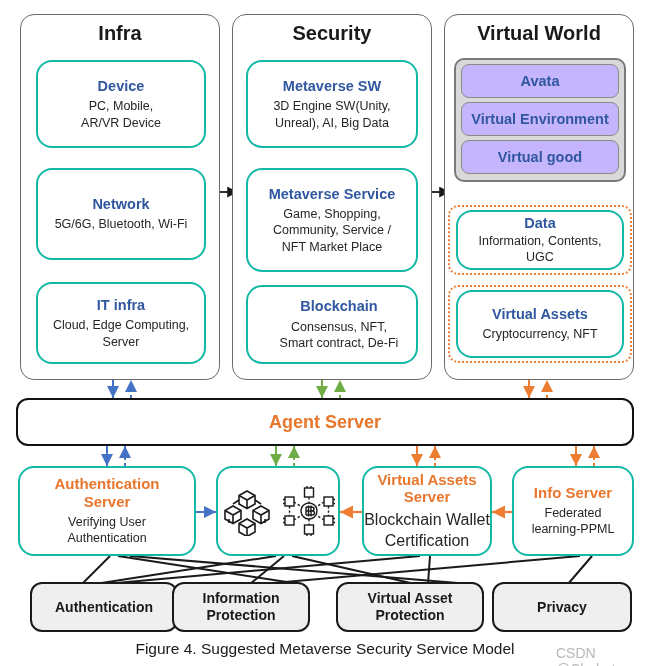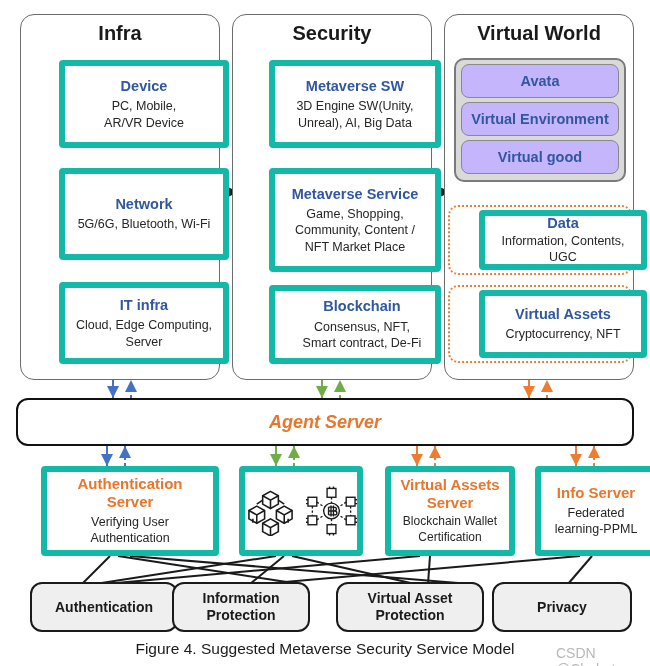--- a/index.html
+++ b/index.html
@@ -4,23 +4,23 @@
 <style>
   html,body{margin:0;padding:0;background:#fff;}
   body{width:650px;height:666px;position:relative;
        font-family:"Liberation Sans","DejaVu Sans",sans-serif;
        -webkit-font-smoothing:antialiased;overflow:hidden;}
   .stage{position:absolute;left:0;top:0;width:650px;height:666px;}
   svg.lines{position:absolute;left:0;top:0;width:650px;height:666px;pointer-events:none;}
 
   
   .box{position:absolute;box-sizing:border-box;background:#fff;
-       border:6px solid #14b8a6;border-radius:4px;
+       border:2px solid #14b8a6;border-radius:16px;
        display:flex;flex-direction:column;align-items:center;justify-content:center;
-       text-align:center;margin-left:23px;}
+       text-align:center;}
   .col{position:absolute;box-sizing:border-box;background:#fff;
        border:1.5px solid #6b6b6b;border-radius:14px;}
   .col-title{position:absolute;width:100%;text-align:center;
        font-size:20px;font-weight:bold;color:#1a1a1a;}
 
   .h-blue{color:#30579f;font-weight:bold;font-size:14.5px;line-height:1.25;}
   .h-orange{color:#e8762c;font-weight:bold;font-size:15px;line-height:1.18;}
   .sub{color:#262626;font-size:12.5px;line-height:1.32;margin-top:3px;}
   .sub2{color:#262626;font-size:12.5px;line-height:1.32;}
 
@@ -32,21 +32,21 @@
        display:flex;align-items:center;justify-content:center;}
 
   
   .dotted{position:absolute;box-sizing:border-box;
        border:2.5px dotted #ed7d31;border-radius:10px;}
 
   
   .agent{position:absolute;box-sizing:border-box;background:#fff;
        border:2.5px solid #111;border-radius:12px;
        display:flex;align-items:center;justify-content:center;}
-  .agent-label{color:#e8762c;font-weight:bold;font-size:18px;font-style:italic;}
+  .agent-label{color:#e8762c;font-weight:bold;font-size:18px;}
 
   
   .gbox{position:absolute;box-sizing:border-box;background:#efefef;
        border:2px solid #1a1a1a;border-radius:12px;
        display:flex;align-items:center;justify-content:center;text-align:center;
        font-size:14px;font-weight:bold;color:#1a1a1a;line-height:1.2;}
 
   .caption{position:absolute;text-align:center;font-size:15.5px;color:#1a1a1a;}
   .watermark{position:absolute;font-size:14px;color:#b8b8b8;}
 </style>
@@ -150,21 +150,21 @@
 
   <div class="box" style="left:246px;top:60px;width:172px;height:88px;">
     <div class="h-blue">Metaverse SW</div>
     <div class="sub" style="white-space:pre-line;">3D Engine SW(Unity,
 Unreal), AI, Big Data</div>
   </div>
 
   <div class="box" style="left:246px;top:168px;width:172px;height:104px;">
     <div class="h-blue">Metaverse Service</div>
     <div class="sub" style="white-space:pre-line;">Game, Shopping,
-Community, Content /
+Community, Service /
 NFT Market Place</div>
   </div>
 
   <div class="box" style="left:246px;top:285px;width:172px;height:79px;padding-left:14px;">
     <div class="h-blue">Blockchain</div>
     <div class="sub" style="white-space:pre-line;">Consensus, NFT,
 Smart contract, De-Fi</div>
   </div>
 
   <div class="col" style="left:444px;top:14px;width:190px;height:366px;"></div>
@@ -244,21 +244,21 @@
         <path d="M24 2 L24 0 M28 2 L28 0 M24 48 L24 50 M28 48 L28 50
                  M2 13.5 L0 13.5 M2 17.5 L0 17.5 M50 13.5 L52 13.5 M50 17.5 L52 17.5
                  M2 32.5 L0 32.5 M2 36.5 L0 36.5 M50 32.5 L52 32.5 M50 36.5 L52 36.5"></path>
       </g>
     </svg>
   </div>
 
   <div class="box" style="left:362px;top:466px;width:130px;height:90px;">
     <div class="h-orange" style="white-space:pre-line;">Virtual Assets
 Server</div>
-    <div class="sub" style="white-space:pre-line;font-size:12px;">Blockchain Wallet
+    <div class="sub" style="white-space:pre-line;font-size:16px;">Blockchain Wallet
 Certification</div>
   </div>
 
   <div class="box" style="left:512px;top:466px;width:122px;height:90px;">
     <div class="h-orange" style="white-space:pre-line;">Info Server</div>
     <div class="sub" style="white-space:pre-line;">Federated
 learning-PPML</div>
   </div>
 
   <div class="gbox" style="left:30px;top:582px;width:148px;height:50px;">

